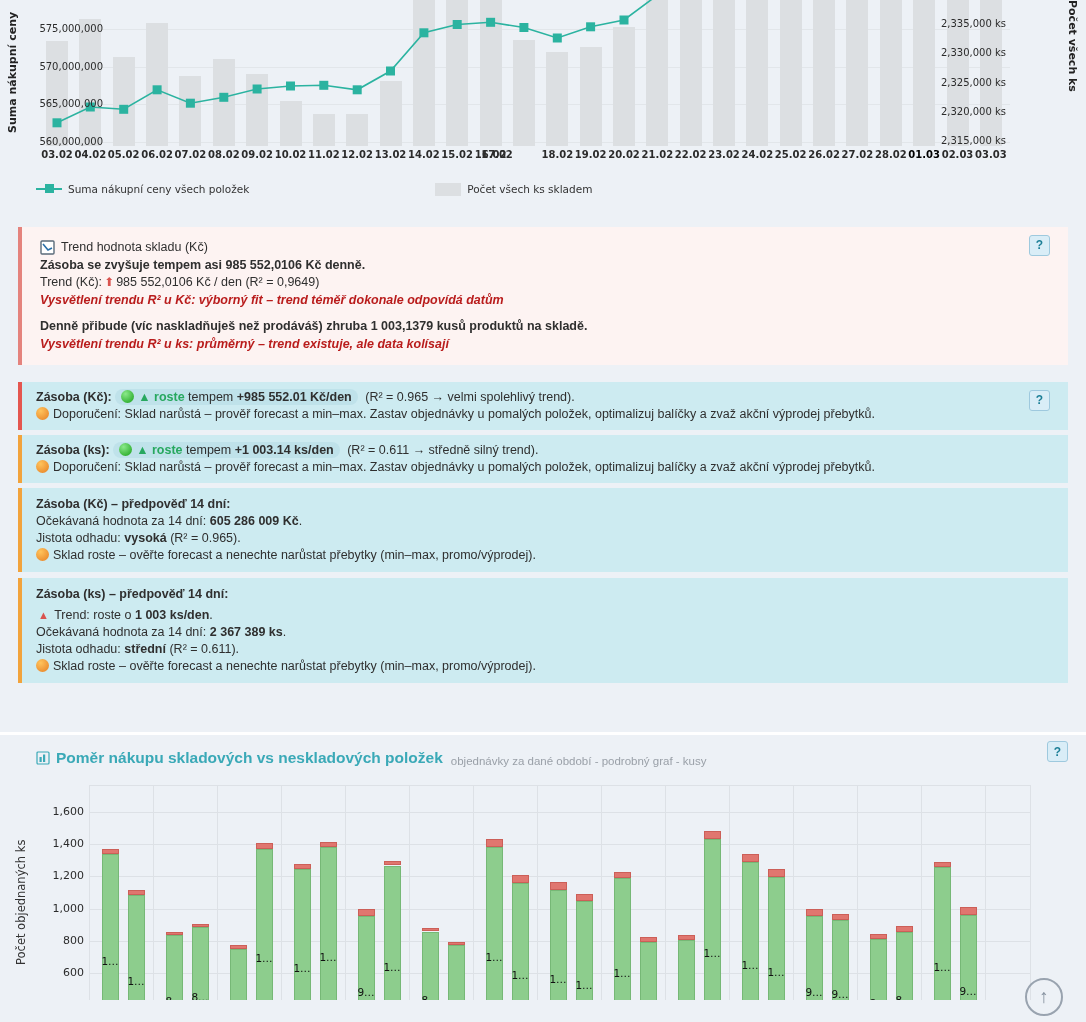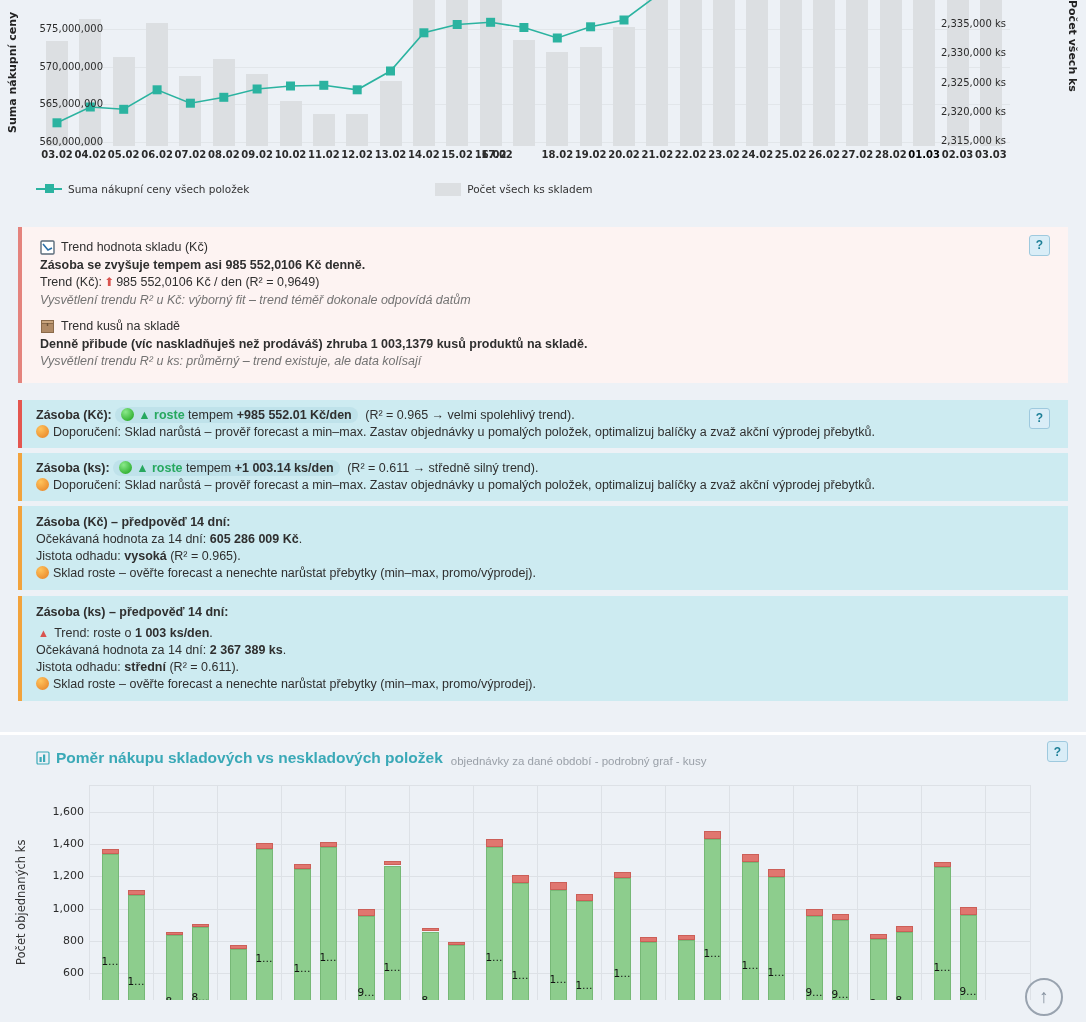--- a/index.html
+++ b/index.html
@@ -29,21 +29,21 @@
   .leg-line:after{content:"";position:absolute;left:9px;top:-4px;width:9px;height:9px;background:#2bb3a0;}
   .leg-rect{width:26px;height:13px;background:#dcdfe2;margin-right:6px;}
 
   
   .box{position:relative;margin:0 18px;font-size:12.5px;line-height:17.5px;color:#2f2f2f;}
   #trend-box{margin-top:28px;background:#fdf3f2;border-left:4px solid #e4837d;padding:12px 18px;}
   .cyan{background:#cdebf1;padding:7px 14px;line-height:17px;}
   .b-red{border-left:4px solid #e4564f;}
   .b-orange{border-left:4px solid #f2a33c;}
   .bold{font-weight:bold;}
-  .italic{font-style:italic;color:#737373;}
+  .italic{font-style:italic;color:#b91c1c;font-weight:bold;}
   .red-arrow{color:#d9534f;font-size:12px;margin:0 2px;}
   .green{color:#27a85f;font-weight:600;}
   .hl{background:#bfe2ea;padding:1px 6px;border-radius:8px;}
   .dot{display:inline-block;width:13px;height:13px;border-radius:50%;vertical-align:-2px;margin-right:4px;}
   .dot-green{background:radial-gradient(circle at 35% 30%,#8ae98a,#17a017);}
   .dot-orange{background:radial-gradient(circle at 35% 30%,#ffc35c,#e67e22);}
   .help-btn{position:absolute;top:8px;right:18px;width:19px;height:19px;background:#d9edf7;
             border:1px solid #9ec9de;border-radius:3px;color:#1d7f97;font-weight:bold;font-size:12px;
             display:flex;align-items:center;justify-content:center;cursor:pointer;}
   .trend-title{display:flex;align-items:center;gap:6px;}
@@ -192,28 +192,20 @@
       <span>Trend hodnota skladu (Kč)</span>
     </div>
     <div class="bold">Zásoba se zvyšuje tempem asi 985 552,0106 Kč denně.</div>
     <div>
       <span>Trend (Kč):</span><span class="red-arrow">⬆</span><span>985 552,0106 Kč / den (R² = 0,9649)</span>
     </div>
     <div class="italic">Vysvětlení trendu R² u Kč: výborný fit – trend téměř dokonale odpovídá datům</div>
 
     <div class="gap8"></div>
 
-    <div class="trend-title">
-      <svg width="15" height="15" viewBox="0 0 15 15">
-          <rect x="1.5" y="4" width="12" height="9.5" fill="#b08a66" stroke="#8a6a4a" stroke-width="1"></rect>
-          <rect x="1.5" y="1.5" width="12" height="3" fill="#caa57e" stroke="#8a6a4a" stroke-width="1"></rect>
-          <line x1="7.5" y1="4" x2="7.5" y2="7" stroke="#6f543a" stroke-width="1.4"></line>
-        </svg>
-      <span>Trend kusů na skladě</span>
-    </div>
     <div class="bold">Denně přibude (víc naskladňuješ než prodáváš) zhruba 1 003,1379 kusů produktů na skladě.</div>
     <div class="italic">Vysvětlení trendu R² u ks: průměrný – trend existuje, ale data kolísají</div>
   </div>
 
   <div class="box cyan b-red" style="margin-top:17px">
     <div class="help-btn">?</div>
     <div>
       <span class="bold">Zásoba (Kč):</span>
       <span class="hl"><span class="dot dot-green"></span><span class="green">▲</span> <span class="green">roste</span> <span>tempem</span> <span class="bold">+985 552.01 Kč/den</span></span>
       <span style="margin-left:4px">(R² = 0.965 → velmi spolehlivý trend).</span>

